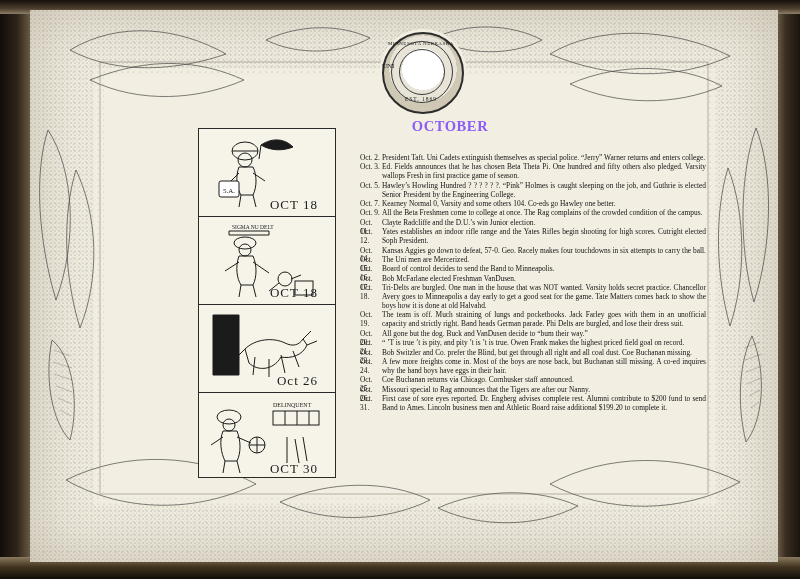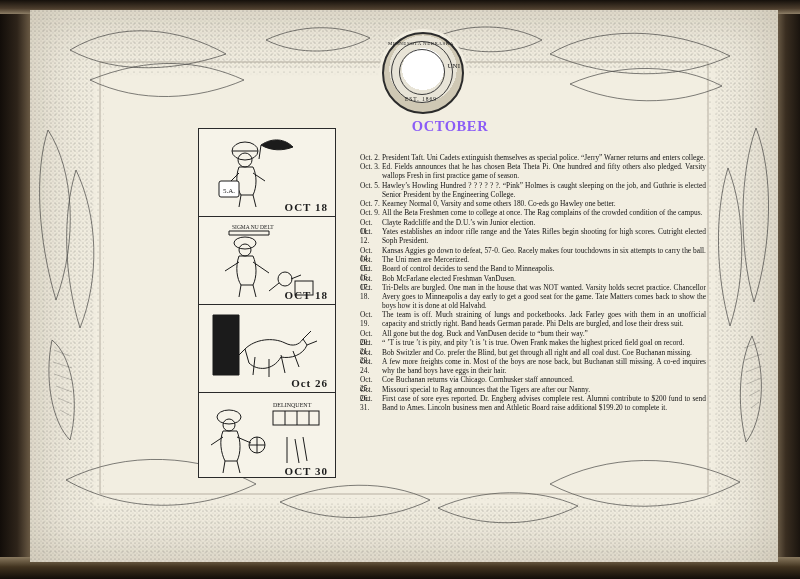--- a/index.html
+++ b/index.html
@@ -32,32 +32,32 @@
     background:radial-gradient(circle at 50% 45%, #ffffff 0 36%, #e8e4d7 36% 58%, #cfc8b4 58% 100%);
     box-shadow:0 0 0 3px #f2eee1;}
   .seal-ring{position:absolute;left:9px;top:9px;width:60px;height:60px;border-radius:50%;
     border:1px solid #3a3a3a;}
   .seal-ring2{position:absolute;left:17px;top:17px;width:44px;height:44px;border-radius:50%;
     border:1px solid #3a3a3a;}
   .seal-top-text{position:absolute;left:0;top:9px;width:78px;text-align:center;
     font-size:5px;letter-spacing:.5px;color:#1a1a1a;font-family:"Liberation Serif",serif;}
   .seal-bot-text{position:absolute;left:0;bottom:8px;width:78px;text-align:center;
     font-size:5.5px;letter-spacing:1px;color:#1a1a1a;}
-  .seal-center{position:absolute;left:0;top:30px;width:78px;text-align:right;font-size:7px;color:#222;}
+  .seal-center{position:absolute;left:0;top:30px;width:78px;text-align:left;font-size:7px;color:#222;}
 
   
   .month{position:absolute;left:330px;top:108px;width:180px;text-align:center;
     font-size:14.5px;font-weight:bold;letter-spacing:.6px;color:#8b5cf6;}
 
   
   .comics{position:absolute;left:168px;top:118px;width:136px;height:348px;
     border:1.2px solid #2a2a2a;background:#f6f3e9;}
   .panel{position:relative;height:87px;border-bottom:1.2px solid #2a2a2a;overflow:hidden;}
   .panel:last-child{border-bottom:none;}
-  .panel-cap{position:absolute;right:7px;bottom:3px;font-size:11px;font-weight:bold;
+  .panel-cap{position:absolute;right:17px;bottom:3px;font-size:13px;font-weight:normal;
     letter-spacing:1px;color:#1c1c1c;}
 
   
   .entries{position:absolute;left:330px;top:144px;width:346px;
     font-size:7.4px;line-height:8.9px;color:#141414;text-align:justify;}
   .entry{margin-bottom:0.5px;text-indent:0;padding-left:22px;position:relative;}
   .entry .d{position:absolute;left:0;top:0;width:22px;}
 </style>
 </head>
 <body>
@@ -196,21 +196,21 @@
         </svg>
         <div class="panel-cap">OCT 30</div>
       </div>
 
     </div>
 
     <div class="entries">
       <div class="entry"><span class="d">Oct. 2.</span><span>President Taft. Uni Cadets extinguish themselves as special police. “Jerry” Warner returns and enters college.</span></div>
       <div class="entry"><span class="d">Oct. 3.</span><span>Ed. Fields announces that he has chosen Beta Theta Pi. One hundred and fifty others also pledged. Varsity wallops Fresh in first practice game of season.</span></div>
       <div class="entry"><span class="d">Oct. 5.</span><span>Hawley’s Howling Hundred ? ? ? ? ? ?. “Pink” Holmes is caught sleeping on the job, and Guthrie is elected Senior President by the Engineering College.</span></div>
-      <div class="entry"><span class="d">Oct. 7.</span><span>Kearney Normal 0, Varsity and some others 180. Co-eds go Hawley one better.</span></div>
+      <div class="entry"><span class="d">Oct. 7.</span><span>Kearney Normal 0, Varsity and some others 104. Co-eds go Hawley one better.</span></div>
       <div class="entry"><span class="d">Oct. 9.</span><span>All the Beta Freshmen come to college at once. The Rag complains of the crowded condition of the campus.</span></div>
       <div class="entry"><span class="d">Oct. 11.</span><span>Clayte Radcliffe and the D.U.’s win Junior election.</span></div>
       <div class="entry"><span class="d">Oct. 12.</span><span>Yates establishes an indoor rifle range and the Yates Rifles begin shooting for high scores. Cutright elected Soph President.</span></div>
       <div class="entry"><span class="d">Oct. 14.</span><span>Kansas Aggies go down to defeat, 57-0. Geo. Racely makes four touchdowns in six attempts to carry the ball.</span></div>
       <div class="entry"><span class="d">Oct. 15.</span><span>The Uni men are Mercerized.</span></div>
       <div class="entry"><span class="d">Oct. 16.</span><span>Board of control decides to send the Band to Minneapolis.</span></div>
       <div class="entry"><span class="d">Oct. 17.</span><span>Bob McFarlane elected Freshman VanDusen.</span></div>
       <div class="entry"><span class="d">Oct. 18.</span><span>Tri-Delts are burgled. One man in the house that was NOT wanted. Varsity holds secret practice. Chancellor Avery goes to Minneapolis a day early to get a good seat for the game. Tate Matters comes back to show the boys how it is done at old Halvahd.</span></div>
       <div class="entry"><span class="d">Oct. 19.</span><span>The team is off. Much straining of lungs and pocketbooks. Jack Farley goes with them in an unofficial capacity and strictly right. Band heads German parade. Phi Delts are burgled, and lose their dress suit.</span></div>
       <div class="entry"><span class="d">Oct. 20.</span><span>All gone but the dog. Buck and VanDusen decide to “bum their way.”</span></div>

